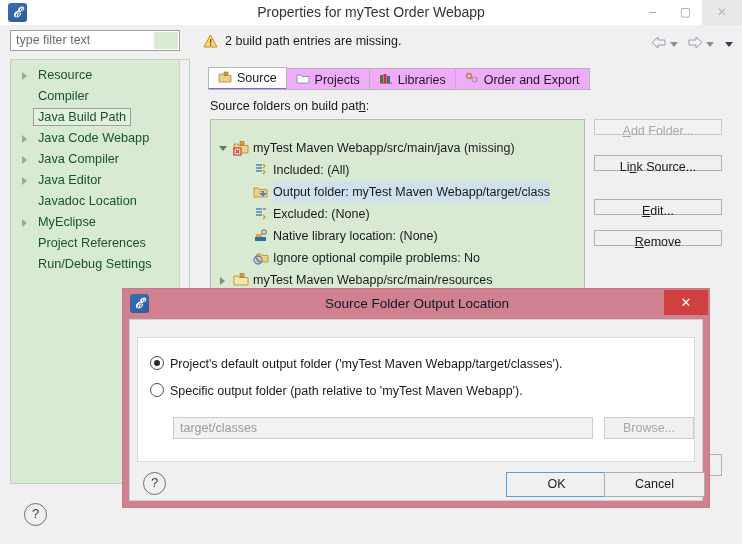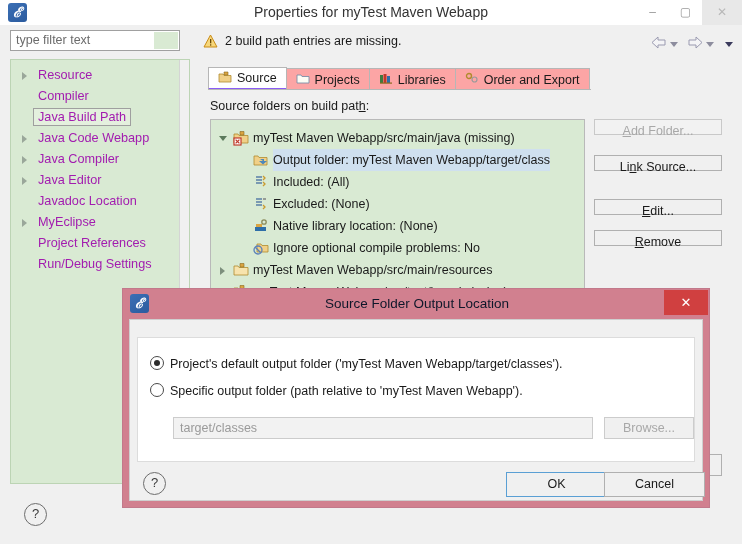--- a/index.html
+++ b/index.html
@@ -76,39 +76,39 @@
     border:1px solid #bcd4b4;
     box-sizing:border-box;
   }
   .sb-inner { position:absolute; left:1px; top:1px; right:9px; bottom:1px; background:#d9ead3; }
   .sb-scroll {
     position:absolute; right:0; top:0; width:9px; bottom:0;
     background:#f0f0f0; border-left:1px solid #d4d4d4;
   }
   .tree-item {
     position:relative; height:21px; line-height:21px;
-    padding-left:26px; font-size:12.7px; color:#a21caf; white-space:nowrap;
+    padding-left:26px; font-size:12.7px; color:#14532d; white-space:nowrap;
   }
   .tree-item .twisty {
     position:absolute; left:10px; top:7px;
     width:0;height:0;border-top:4px solid transparent;border-bottom:4px solid transparent;
     border-left:5px solid #9aa79a;
   }
   .tree-item.selected > .lbl {
     outline:1px solid #9f9f9f; background:#e4f0de; padding:1px 4px; margin-left:-4px;
   }
 
   
   .panel { position:absolute; left:198px; top:59px; width:534px; height:425px; }
 
   .tabs { position:absolute; left:10px; top:8px; height:23px; display:flex; align-items:flex-end; }
   .tab {
     height:22px; display:flex; align-items:center; gap:5px;
     padding:0 9px; font-size:12.5px; color:#1a1a1a;
-    border:1px solid #b6b6b6; border-bottom:none; background:#fca5a5;
+    border:1px solid #b6b6b6; border-bottom:none; background:#f0abfc;
     margin-right:-1px; box-sizing:border-box;
   }
   .tab.active { background:#ffffff; border-bottom:2px solid #8b5cf6; height:23px; }
   .tabs-underline { position:absolute; left:10px; top:30px; width:383px; height:1px; background:#b6b6b6; }
 
   .section-label { position:absolute; left:12px; top:40px; font-size:12.5px; color:#1a1a1a; }
   .u { text-decoration:underline; }
 
   .treebox {
     position:absolute; left:12px; top:60px; width:375px; height:228px;
@@ -209,21 +209,21 @@
   }
   .modal-foot-btn.default { border:1px solid #5a9fd4; }
 </style>
 </head>
 <body>
 
 <div id="root">
 
   <div class="titlebar">
     <div class="app-icon">ℰ</div>
-    <div class="win-title">Properties for myTest Maven Webapp</div>
+    <div class="win-title">Properties for myTest Order Webapp</div>
     <div class="win-btns">
       <div class="win-btn">–</div>
       <div class="win-btn">▢</div>
       <div class="win-btn close">✕</div>
     </div>
   </div>
 
   <div class="topbar">
     <div class="filter-wrap">
       <div class="filter-text">type filter text</div>
@@ -341,54 +341,54 @@
         <span>Order and Export</span>
       </div>
     </div>
     <div class="tabs-underline"></div>
 
     <div class="section-label">
       <span>Source folders on build pat</span><span class="u">h</span><span>:</span>
     </div>
 
     <div class="treebox">
-      <div style="padding-top:7px">
+      <div style="padding-top:17px">
 
         <div class="row">
           <span class="tw open" style="left:8px"></span>
           <span class="ico" style="left:22px">
             <svg width="16" height="16" viewBox="0 0 16 16">
                 <path d="M1 4 L5 4 L6 5.5 L15 5.5 L15 13 L1 13 Z" fill="#f0d088" stroke="#b08b2e" stroke-width="0.8"></path>
                 <path d="M7 1.5 h4 v3.5 h-4 z" fill="#d9a441" stroke="#8a6a1e" stroke-width="0.6"></path>
                 <rect x="1" y="8" width="7" height="7" fill="#fff" stroke="#c0392b" stroke-width="1.2"></rect>
                 <path d="M2.6 9.6 L6.4 13.4 M6.4 9.6 L2.6 13.4" stroke="#c0392b" stroke-width="1.3"></path>
               </svg>
           </span>
           <span class="txt" style="left:42px">myTest Maven Webapp/src/main/java (missing)</span>
         </div>
 
-        <div class="row sel">
-          <span class="ico" style="left:42px">
-            <svg width="16" height="16" viewBox="0 0 16 16">
-                <path d="M1 4 L5 4 L6 5.5 L14 5.5 L14 13 L1 13 Z" fill="#f0d088" stroke="#b08b2e" stroke-width="0.8"></path>
-                <path d="M7 7 h4 v2 h3 l-4 3.5 L6 9 h4 z" fill="#3a7fc1" opacity="0.9"></path>
-              </svg>
-          </span>
-          <span class="txt" style="left:62px">Output folder: myTest Maven Webapp/target/class</span>
-        </div>
-
         <div class="row">
           <span class="ico" style="left:42px">
             <svg width="16" height="16" viewBox="0 0 16 16">
                 <path d="M3 3 L9 3 M3 6 L9 6 M3 9 L9 9" stroke="#5a7fa8" stroke-width="1.4"></path>
                 <path d="M10 2 l2 2 l-2 2" stroke="#c99a2e" stroke-width="1.3" fill="none"></path>
                 <path d="M10 8 l2 2 l-2 2" stroke="#c99a2e" stroke-width="1.3" fill="none"></path>
               </svg>
           </span>
           <span class="txt" style="left:62px">Included: (All)</span>
+        </div>
+
+        <div class="row sel">
+          <span class="ico" style="left:42px">
+            <svg width="16" height="16" viewBox="0 0 16 16">
+                <path d="M1 4 L5 4 L6 5.5 L14 5.5 L14 13 L1 13 Z" fill="#f0d088" stroke="#b08b2e" stroke-width="0.8"></path>
+                <path d="M7 7 h4 v2 h3 l-4 3.5 L6 9 h4 z" fill="#3a7fc1" opacity="0.9"></path>
+              </svg>
+          </span>
+          <span class="txt" style="left:62px">Output folder: myTest Maven Webapp/target/class</span>
         </div>
 
         <div class="row">
           <span class="ico" style="left:42px">
             <svg width="16" height="16" viewBox="0 0 16 16">
                 <path d="M3 3 L9 3 M3 6 L9 6 M3 9 L9 9" stroke="#5a7fa8" stroke-width="1.4"></path>
                 <path d="M10 3 h3" stroke="#7a7a7a" stroke-width="1.4"></path>
                 <path d="M10 9 l2 2 l-2 2" stroke="#c99a2e" stroke-width="1.3" fill="none"></path>
               </svg>
           </span>

